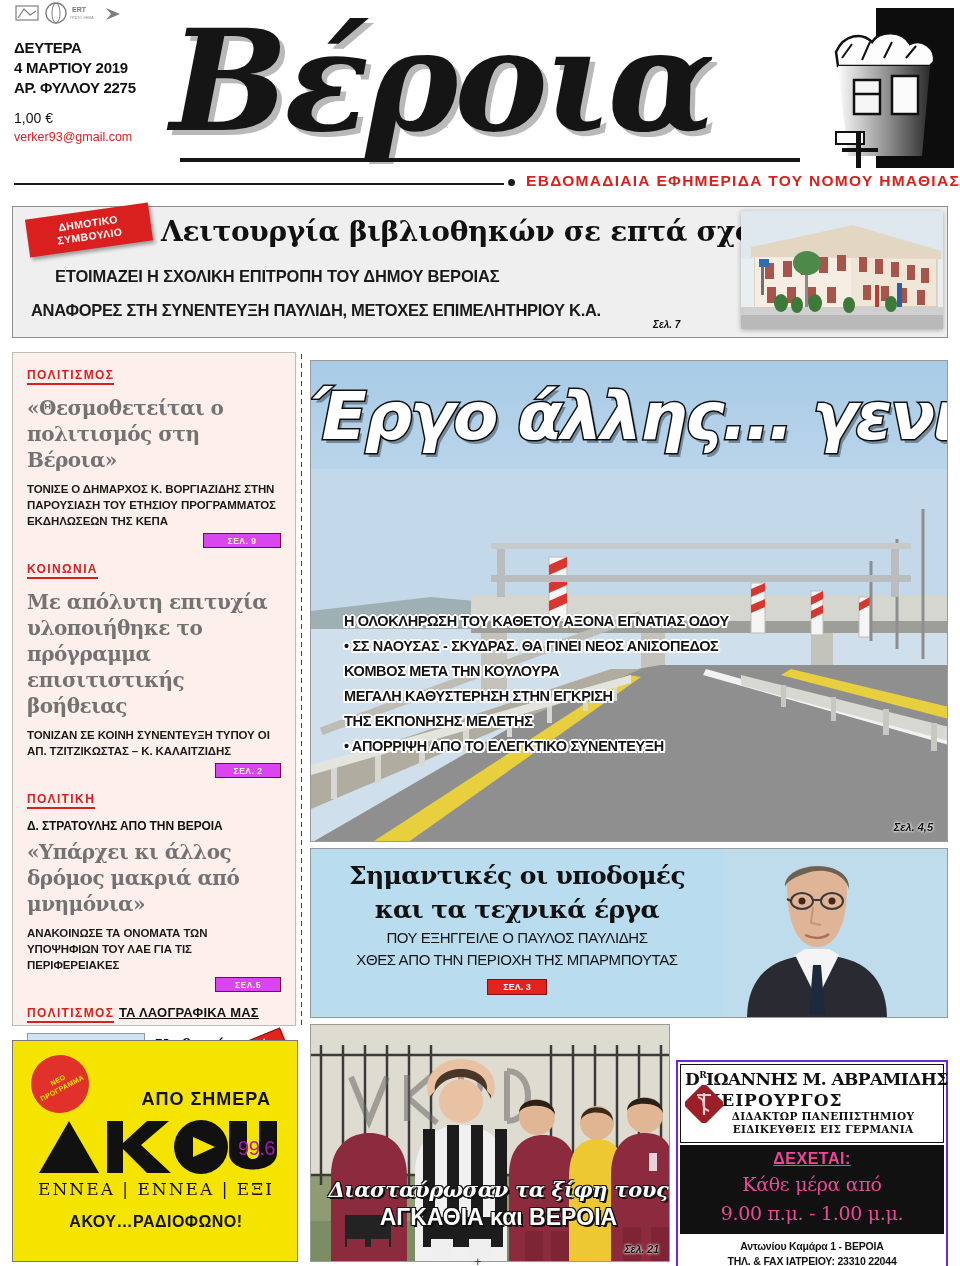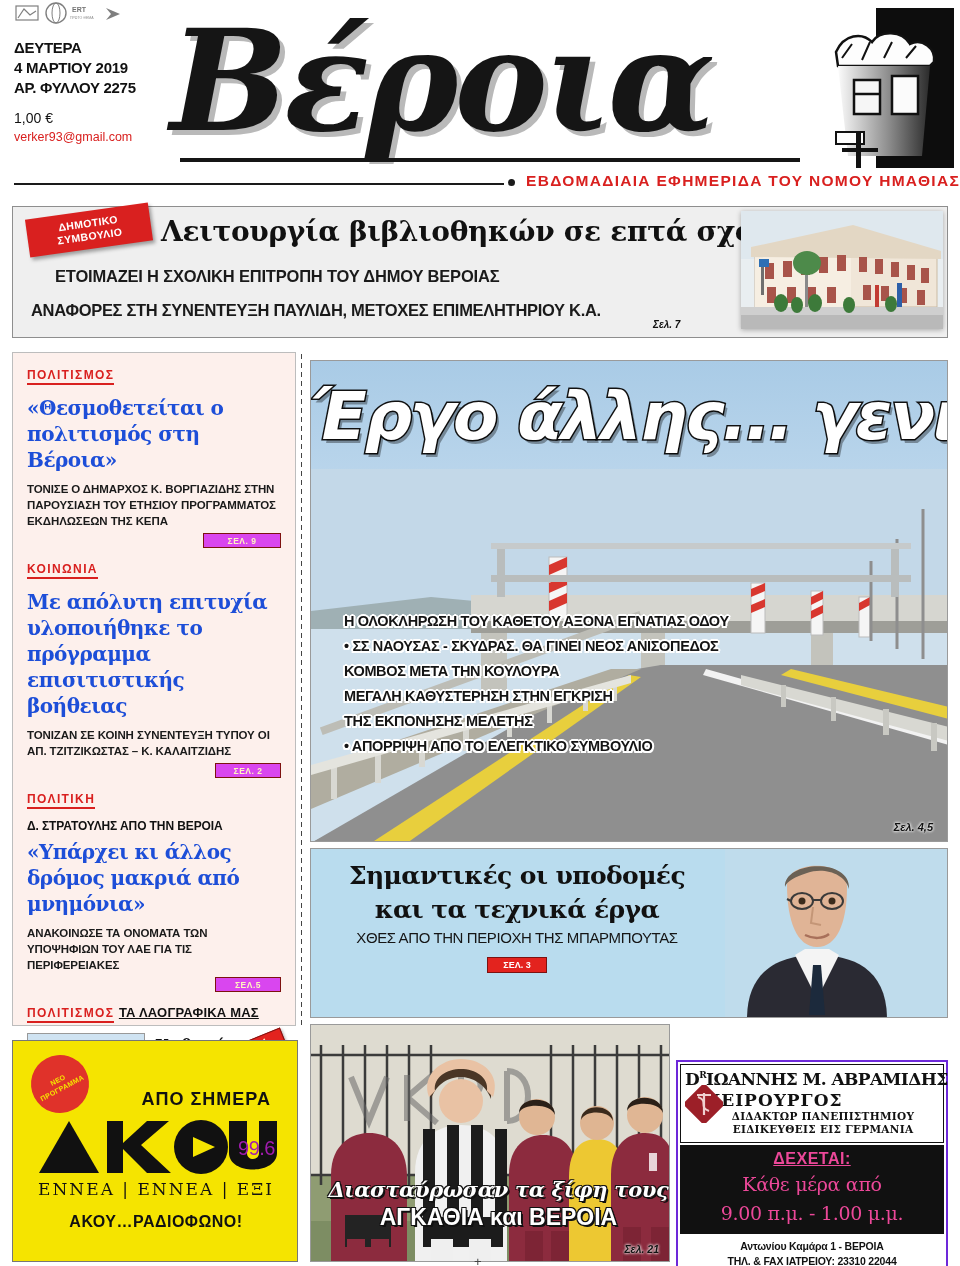--- a/index.html
+++ b/index.html
@@ -93,21 +93,21 @@
     padding: 12px 14px 0 14px;
   }
   .cat {
     font-size: 12px; font-weight: bold; color: #d9201f; letter-spacing: 1.4px;
     border-bottom: 2px solid #d9201f; display: inline-block; padding-bottom: 1px;
     margin-bottom: 10px;
   }
   .cat.mt { margin-top: 14px; }
   .story-h {
     font-family: "DejaVu Serif", serif; font-weight: bold;
-    font-size: 20px; line-height: 26px; color: #1d4ed8; letter-spacing: -0.5px;
+    font-size: 20px; line-height: 26px; color: #737373; letter-spacing: -0.5px;
     margin-bottom: 8px;
   }
   .story-sub {
     font-size: 11.5px; font-weight: bold; color: #1a1a1a; line-height: 16px; letter-spacing: -0.1px;
   }
   .kicker {
     font-size: 12px; font-weight: bold; color: #111; letter-spacing: -0.1px; margin-bottom: 6px;
   }
   .sel-badge {
     display: block; margin-left: auto; width: 78px; height: 15px;
@@ -521,30 +521,31 @@
   </div>
 
   <div class="lead-title">Έργο άλλης... γενιάς!!!</div>
 
   <div class="lead-bullets">
     <div>Η ΟΛΟΚΛΗΡΩΣΗ ΤΟΥ ΚΑΘΕΤΟΥ ΑΞΟΝΑ ΕΓΝΑΤΙΑΣ ΟΔΟΥ</div>
     <div>• ΣΣ ΝΑΟΥΣΑΣ - ΣΚΥΔΡΑΣ. ΘΑ ΓΙΝΕΙ ΝΕΟΣ ΑΝΙΣΟΠΕΔΟΣ</div>
     <div>ΚΟΜΒΟΣ ΜΕΤΑ ΤΗΝ ΚΟΥΛΟΥΡΑ</div>
     <div>ΜΕΓΑΛΗ ΚΑΘΥΣΤΕΡΗΣΗ ΣΤΗΝ ΕΓΚΡΙΣΗ</div>
     <div>ΤΗΣ ΕΚΠΟΝΗΣΗΣ ΜΕΛΕΤΗΣ</div>
-    <div>• ΑΠΟΡΡΙΨΗ ΑΠΟ ΤΟ ΕΛΕΓΚΤΙΚΟ ΣΥΜΒΟΥΛΙΟ</div>
+    <div>• ΑΠΟΡΡΙΨΗ ΑΠΟ ΤΟ ΕΛΕΓΚΤΙΚΟ ΣΥΝΕΝΤΕΥΞΗ</div>
   </div>
 
   <div class="lead-sel">Σελ. 4,5</div>
 </div>
 
 <div class="second">
   <div class="second-txt">
     <div class="second-h">Σημαντικές οι υποδομές</div>
     <div class="second-h">και τα τεχνικά έργα</div>
+    <div class="second-s">ΠΟΥ ΕΞΗΓΓΕΙΛΕ Ο ΠΑΥΛΟΣ ΠΑΥΛΙΔΗΣ</div>
     <div class="second-s">ΧΘΕΣ ΑΠΟ ΤΗΝ ΠΕΡΙΟΧΗ ΤΗΣ ΜΠΑΡΜΠΟΥΤΑΣ</div>
     <div class="second-badge">ΣΕΛ. 3</div>
   </div>
   <div class="portrait">
     <svg viewBox="0 0 222 170" width="222" height="170">
       <rect width="222" height="170" fill="#bfdcec"></rect>
       <path d="M22 170 C22 120, 56 106, 92 106 C128 106, 162 120, 162 170 Z" fill="#2a2a33"></path>
       <path d="M70 106 L92 150 L114 106 L104 100 L80 100 Z" fill="#f4f4f4"></path>
       <path d="M88 116 L96 116 L100 166 L84 166 Z" fill="#1c2a3c"></path>
       <path d="M62 36 C62 10, 122 10, 122 38 C122 74, 112 98, 92 98 C72 98, 62 72, 62 36 Z" fill="#e0b496"></path>

